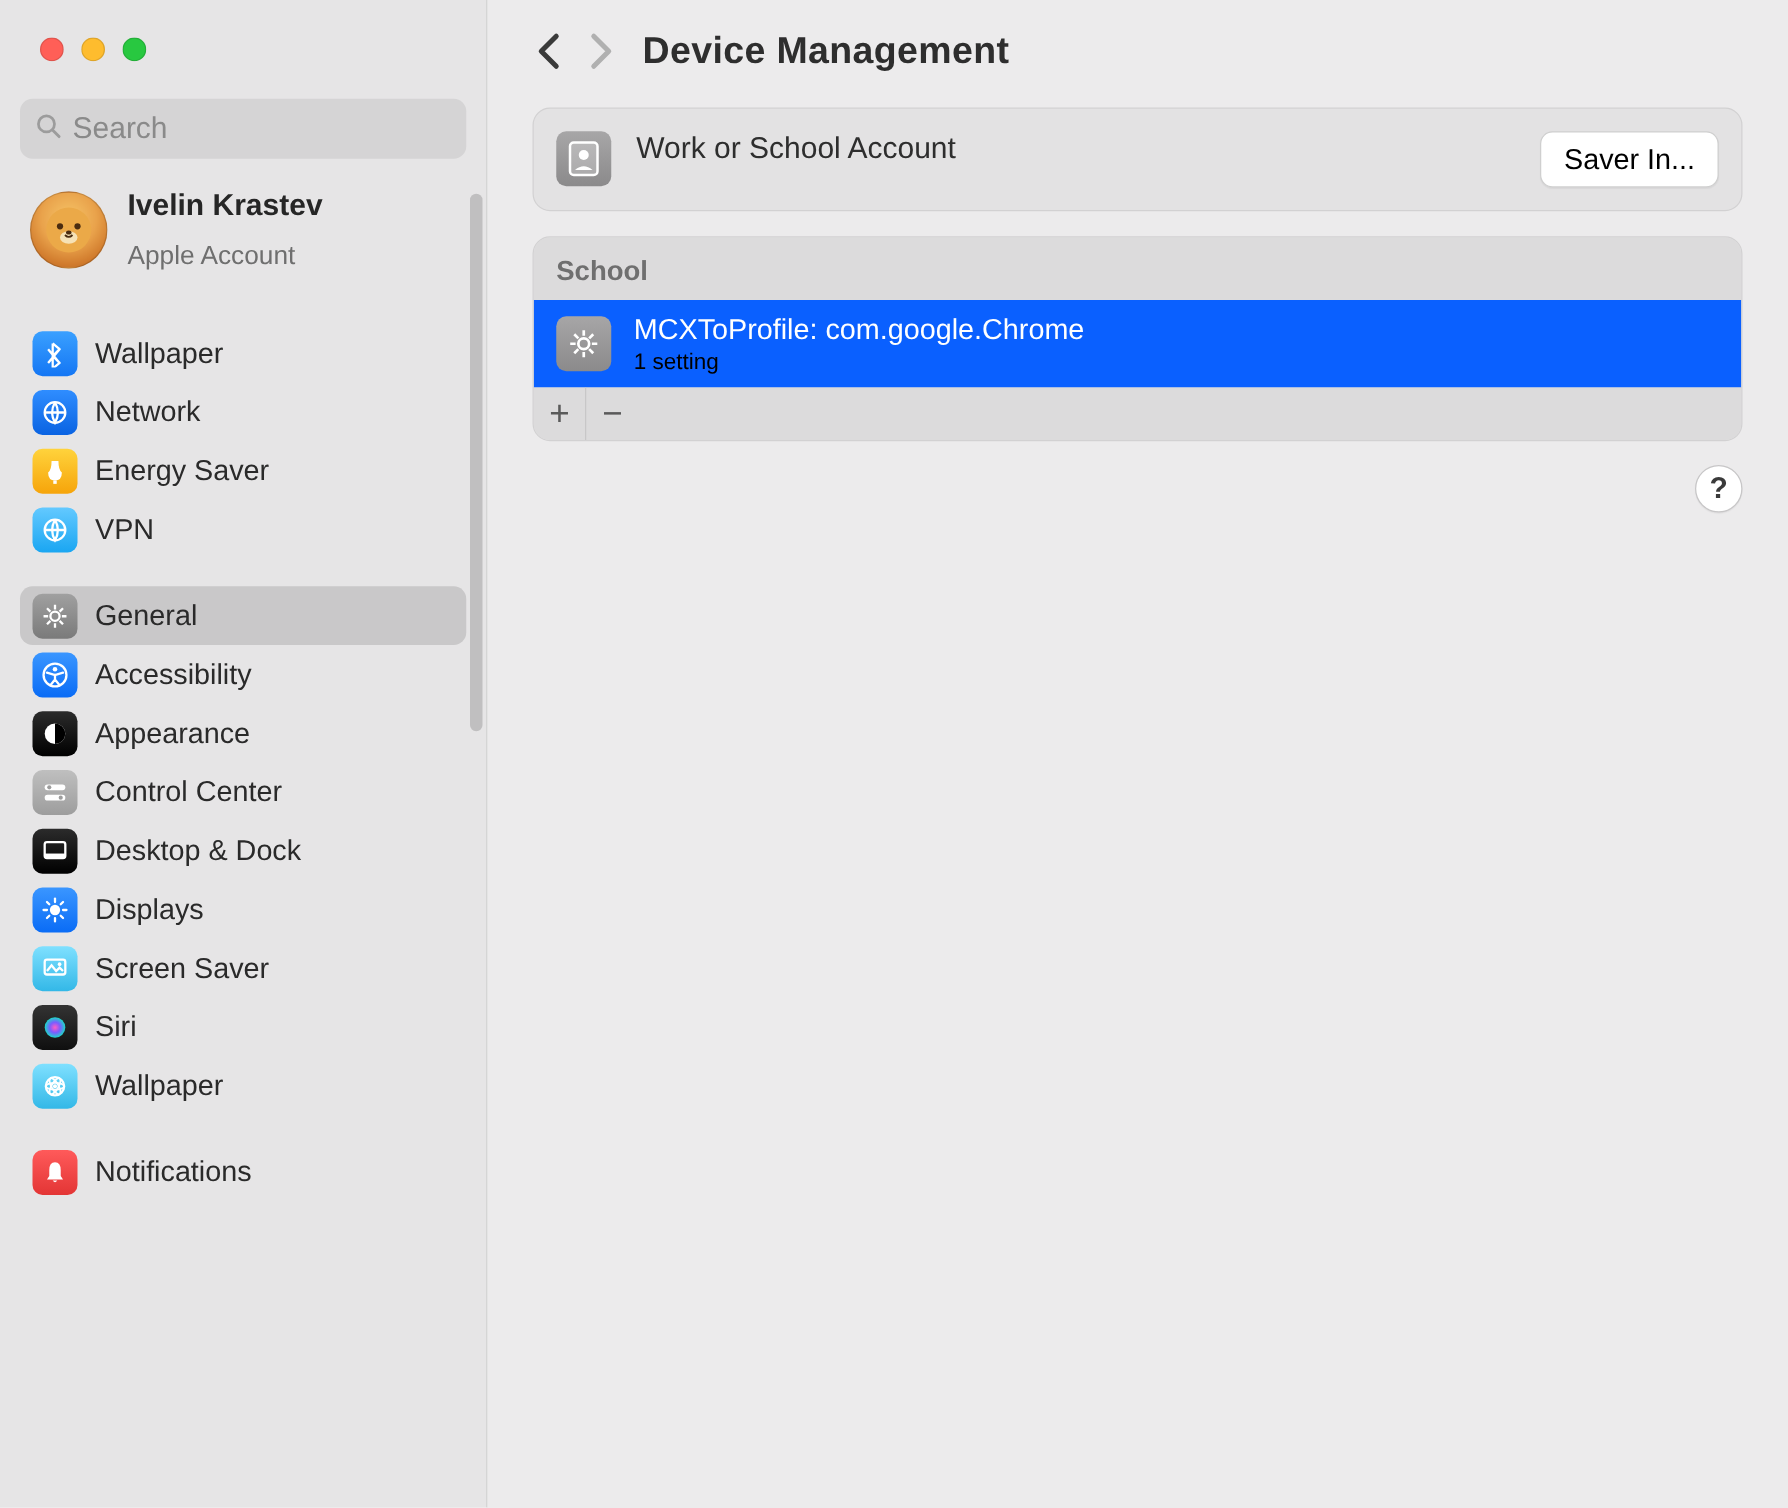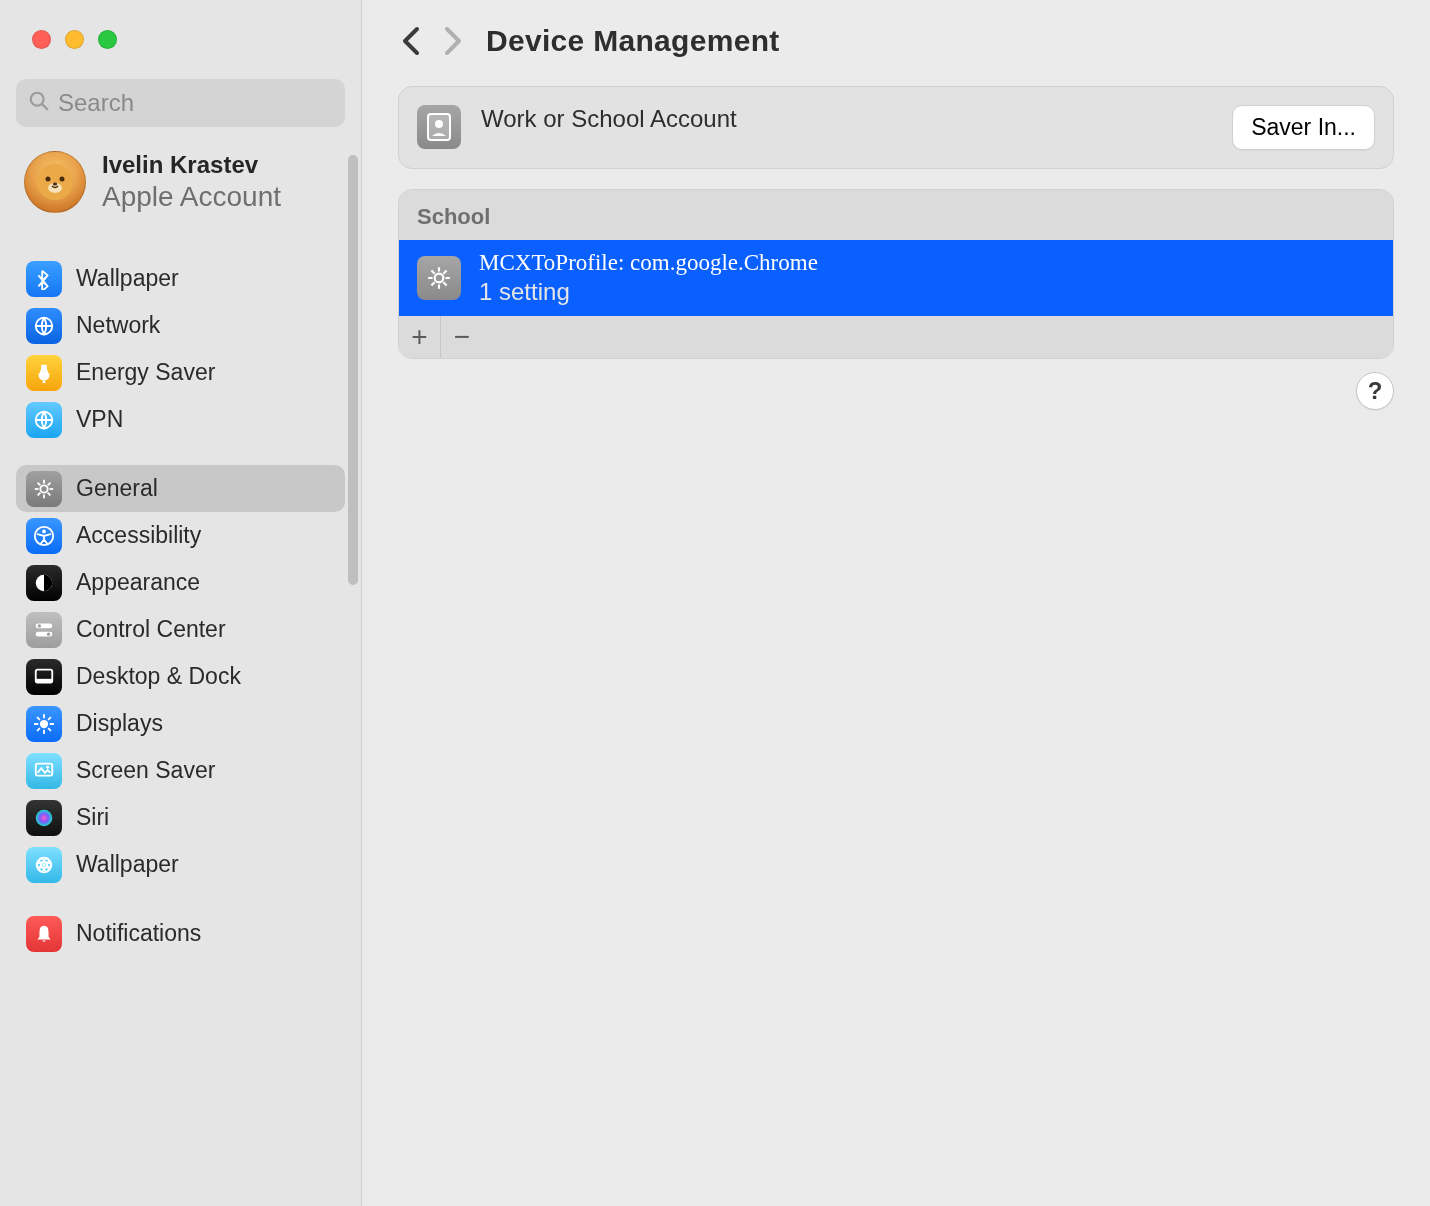--- a/index.html
+++ b/index.html
@@ -10,21 +10,21 @@
     width: 1430px;
     height: 1206px;
     display: flex;
     color: #2b2b2b;
     overflow: hidden;
     position: relative;
   }
 
   
   .sidebar {
-    width: 362px;
+    width: 390px;
     height: 100%;
     background: #e6e5e6;
     border-right: 1px solid #cfcfcf;
     display: flex;
     flex-direction: column;
     position: relative;
   }
 
   .window-controls {
     display: flex;
@@ -79,23 +79,23 @@
     align-items: center;
     justify-content: center;
     border: 1px solid rgba(0,0,0,0.15);
   }
   .account-name {
     font-size: 24px;
     font-weight: 700;
     color: #262626;
   }
   .account-sub {
-    font-size: 28px;
+    font-size: 21px;
     color: #6f6f6f;
-    margin-top: 2px;
+    margin-top: 14px;
   }
 
   .nav {
     flex: 1;
     overflow-y: auto;
     padding: 0 16px 24px 16px;
   }
   .nav-group {
     margin-top: 22px;
   }
@@ -244,25 +244,24 @@
     height: 44px;
     border-radius: 8px;
     background: linear-gradient(#a7a6a7,#8b8a8b);
     display: flex;
     align-items: center;
     justify-content: center;
   }
   .profile-title {
     font-size: 23px;
     font-weight: 500;
-    font-family: Liberation Serif, serif;
   }
   .profile-sub {
-    font-size: 24px;
-    color: #e5e5e5;
+    font-size: 18px;
+    color: #000000;
     margin-top: 2px;
   }
   .list-footer {
     display: flex;
     align-items: center;
     background: #dcdbdc;
     height: 42px;
   }
   .footer-btn {
     width: 42px;

